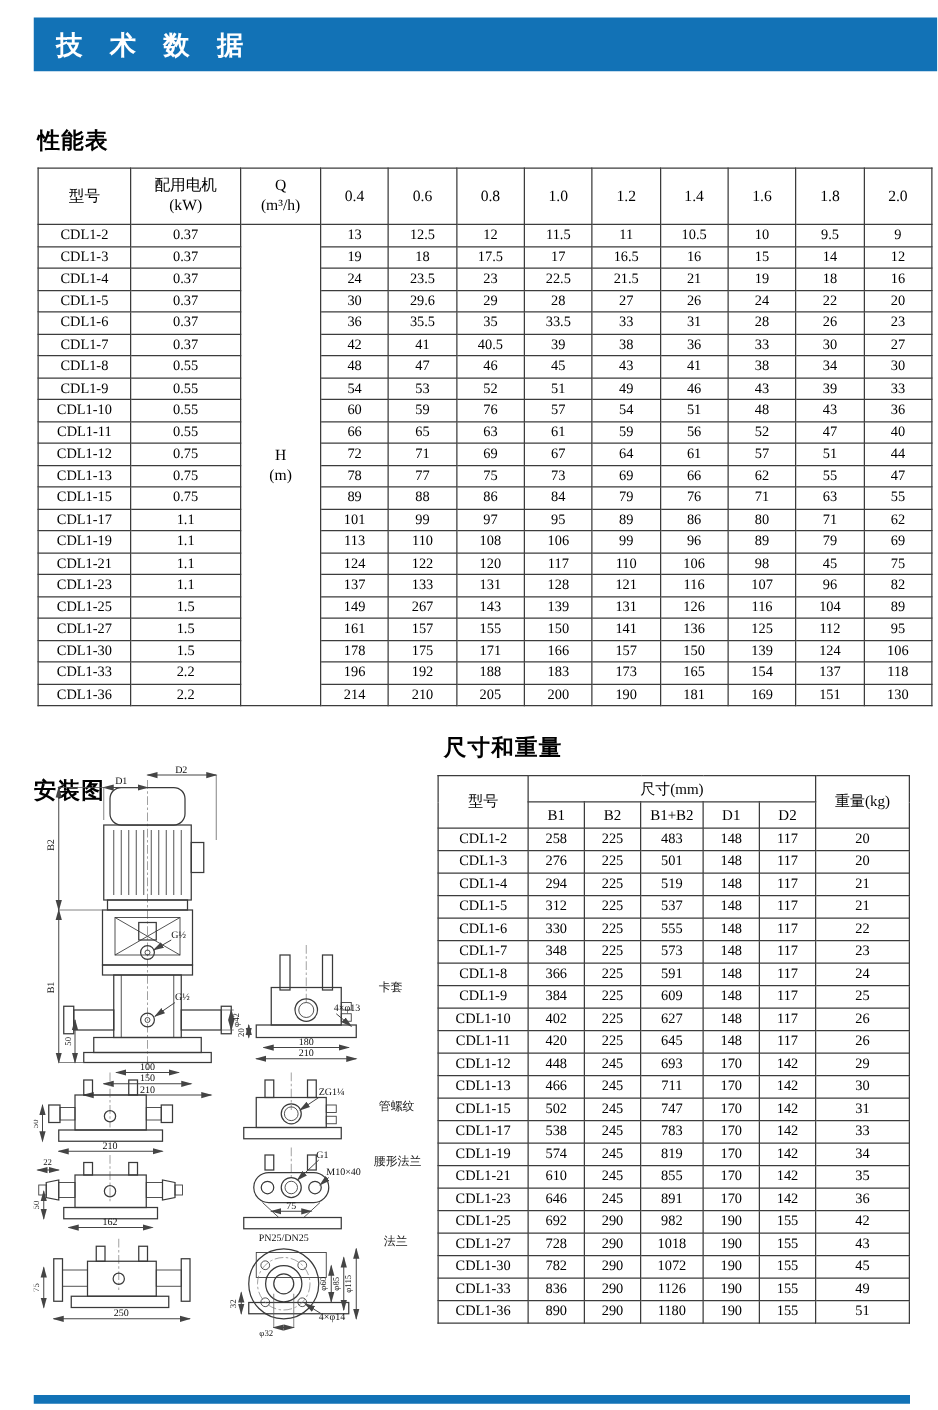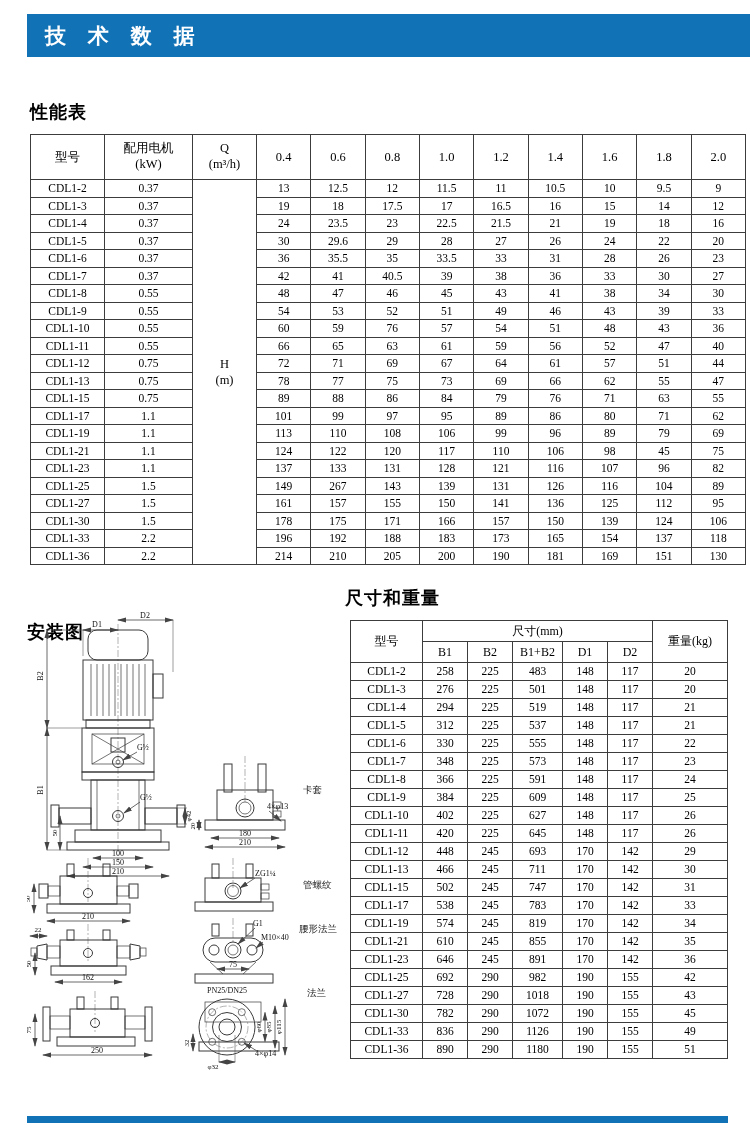--- a/index.html
+++ b/index.html
@@ -8,21 +8,21 @@
 
   .header-bar { position:absolute; left:27px; top:14px; width:723px; height:43px;
                 background:#1272b6; display:flex; align-items:center; }
   .header-title { color:#ffffff; font-size:21px; font-weight:bold; letter-spacing:8px;
                   margin-left:18px; }
 
   .sec-title { position:absolute; margin:0; font-size:18px; font-weight:bold; color:#000;
                letter-spacing:1px; }
   #sec-perf    { left:30px;  top:100px; }
   #sec-install { left:27px;  top:620px; }
-  #sec-dims    { left:345px; top:586px; }
+  #sec-dims    { left:355px; top:586px; }
 
   table { border-collapse:collapse; table-layout:fixed; }
   th, td { border:1px solid #3c3c3c; text-align:center; vertical-align:middle;
            padding:0; font-weight:normal; overflow:hidden; }
 
   .perf-table { position:absolute; left:30px; top:134px; width:716px;
                 font-family:"Liberation Serif", serif; font-size:11.5px; }
   .perf-table thead th { height:44px; font-size:12.5px; }
   .perf-table tbody td { height:16.5px; line-height:16.5px; }
   .preline { white-space:pre-line; line-height:1.25; }

